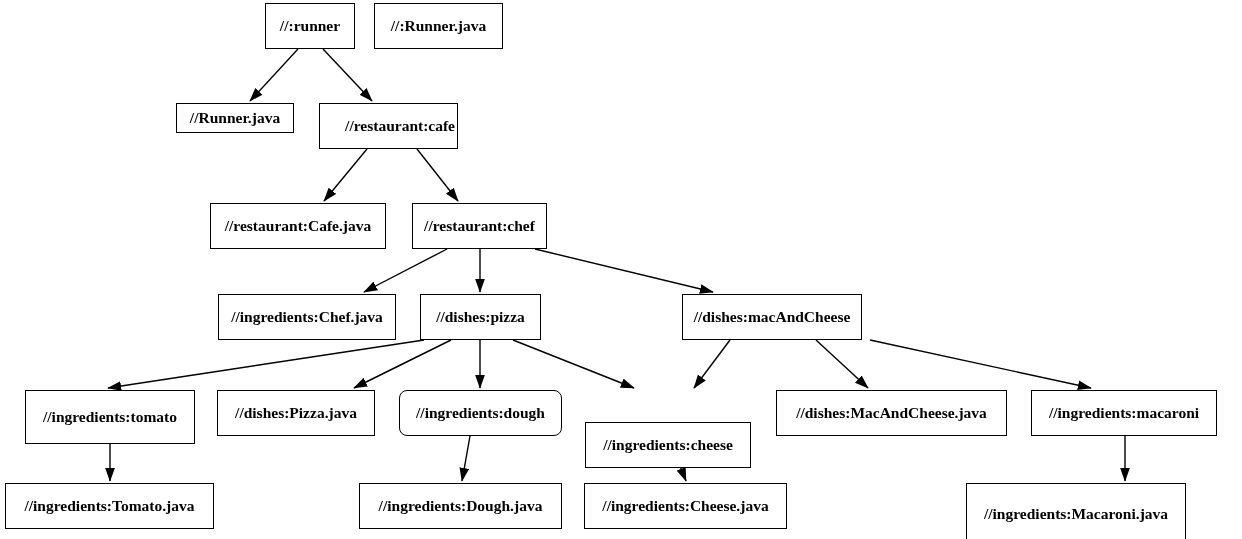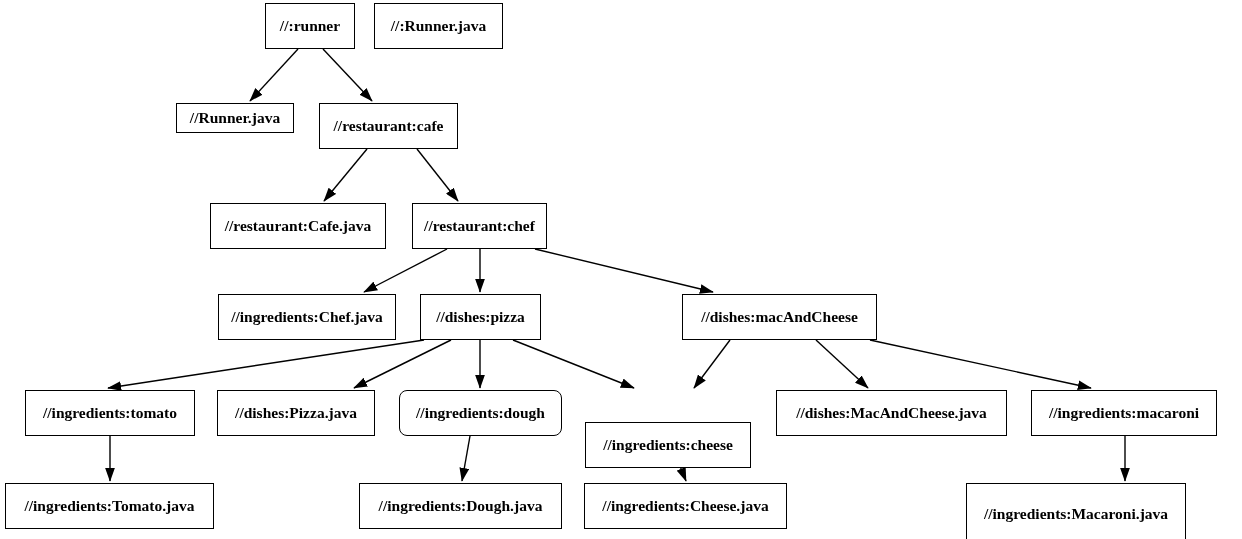--- a/index.html
+++ b/index.html
@@ -79,39 +79,39 @@
   <div id="node-group">
       <div class="graph-node" style="left: 265px; top: 3px; width: 90px; height: 46px;">
         <span class="node-label">//:runner</span>
       </div>
       <div class="graph-node" style="left: 374px; top: 3px; width: 129px; height: 46px;">
         <span class="node-label">//:Runner.java</span>
       </div>
       <div class="graph-node" style="left: 176px; top: 103px; width: 118px; height: 30px;">
         <span class="node-label">//Runner.java</span>
       </div>
-      <div class="graph-node" style="left: 319px; top: 103px; width: 139px; height: 46px;">
+      <div class="graph-node" style="left: 319px; top: 103px; width: 139px; height: 46px; justify-content: flex-end;">
         <span class="node-label">//restaurant:cafe</span>
       </div>
       <div class="graph-node" style="left: 210px; top: 203px; width: 176px; height: 46px;">
         <span class="node-label">//restaurant:Cafe.java</span>
       </div>
       <div class="graph-node" style="left: 412px; top: 203px; width: 135px; height: 46px;">
         <span class="node-label">//restaurant:chef</span>
       </div>
       <div class="graph-node" style="left: 218px; top: 294px; width: 178px; height: 46px;">
         <span class="node-label">//ingredients:Chef.java</span>
       </div>
       <div class="graph-node" style="left: 420px; top: 294px; width: 121px; height: 46px;">
         <span class="node-label">//dishes:pizza</span>
       </div>
-      <div class="graph-node" style="left: 682px; top: 294px; width: 195px; height: 46px;">
+      <div class="graph-node" style="left: 682px; top: 294px; width: 180px; height: 46px;">
         <span class="node-label">//dishes:macAndCheese</span>
       </div>
-      <div class="graph-node" style="left: 25px; top: 390px; width: 170px; height: 46px;">
+      <div class="graph-node" style="left: 25px; top: 390px; width: 170px; height: 54px;">
         <span class="node-label">//ingredients:tomato</span>
       </div>
       <div class="graph-node" style="left: 217px; top: 390px; width: 158px; height: 46px;">
         <span class="node-label">//dishes:Pizza.java</span>
       </div>
       <div class="graph-node" style="left: 399px; top: 390px; width: 163px; height: 46px; border-radius: 8px;">
         <span class="node-label">//ingredients:dough</span>
       </div>
       <div class="graph-node" style="left: 585px; top: 390px; width: 166px; height: 46px; margin-top: 32px;">
         <span class="node-label">//ingredients:cheese</span>

